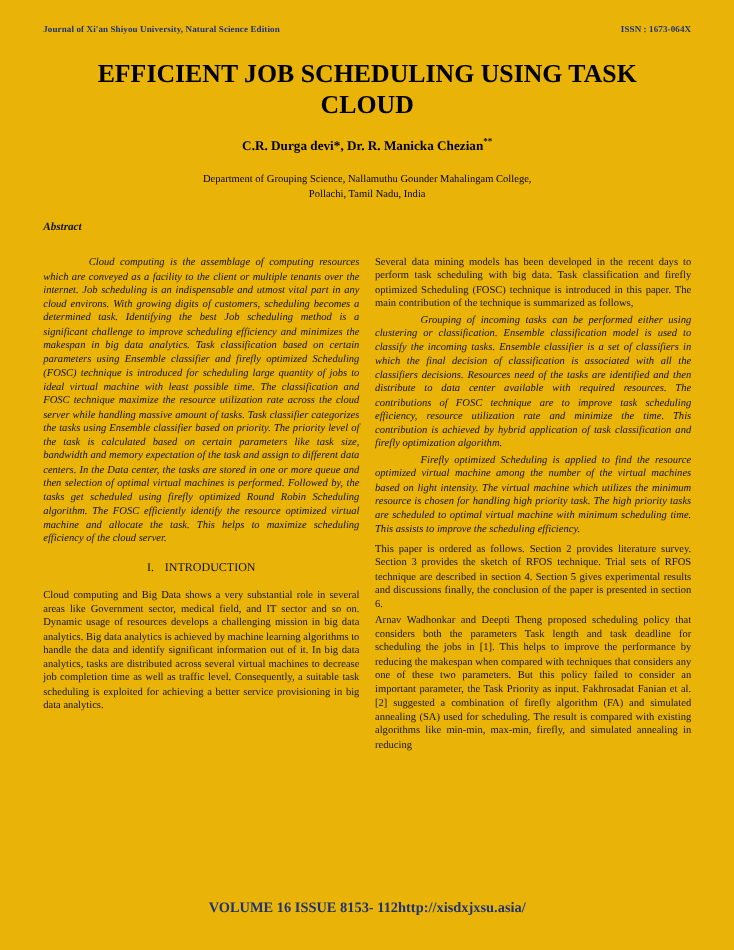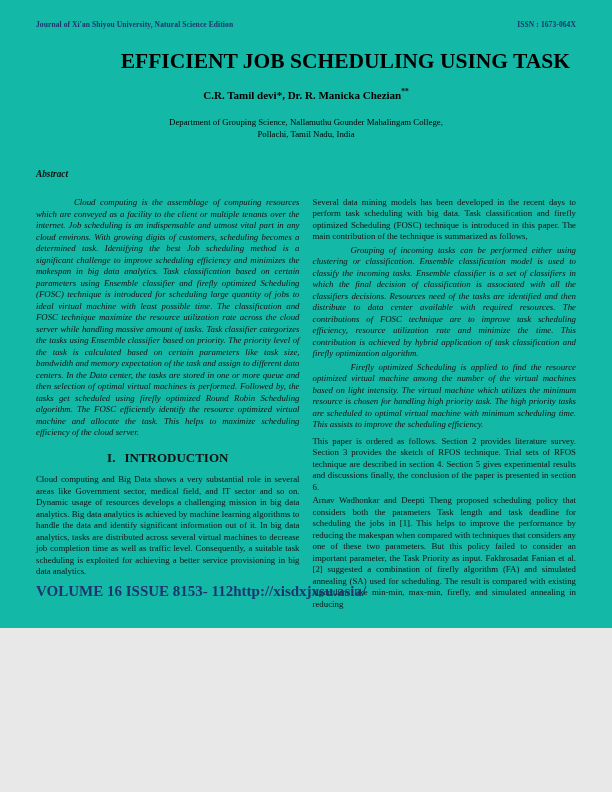--- a/index.html
+++ b/index.html
@@ -1,87 +1,87 @@
 <!DOCTYPE html>
 <html><head>
 <meta charset="utf-8">
 <style>
   * { margin:0; padding:0; box-sizing:border-box; }
   html,body { background:#e8e8e8; }
   body { font-family:"Liberation Serif", serif; }
   .page {
     position:relative;
-    width:612px; height:628px;
+    width:612px; height:792px;
     margin:0 auto;
-    background:#14b8a6;
+    background:#eab308;
     overflow:hidden;
     color:#111;
   }
   .running-header {
     position:absolute; top:20px; left:36px; right:36px;
     display:flex; justify-content:space-between; align-items:baseline;
     font-size:7.5px; font-weight:bold; color:#1f3470;
     letter-spacing:0.1px;
   }
   .title-block { padding:48px 42px 0; text-align:center; }
   .title-line {
     font-size:21.5px; font-weight:bold; line-height:26px;
     color:#000;
-    text-align:right;
   }
   .authors {
     margin-top:13px; text-align:center;
     font-size:11px; font-weight:bold; color:#000;
   }
   .authors sup { font-size:7.5px; }
   .affiliation {
     margin-top:15px; text-align:center;
     font-size:8.8px; line-height:12px; color:#000;
   }
   .columns {
     display:flex; gap:13px;
-    padding:0 36px; margin-top:29px;
+    padding:0 36px; margin-top:18px;
   }
   .col { width:264px; font-size:8.8px; line-height:11.5px; text-align:justify; }
   .abstract-heading {
     font-size:9.3px; font-weight:bold; font-style:italic;
     text-align:left; margin-bottom:17px;
   }
   .para { margin:0; }
   .para.indent { text-indent:38px;font-style:italic; }
   .para + .para { margin-top:2px; }
   .index-terms { margin-top:11px; text-indent:38px; }
   .index-terms .label { font-weight:bold; font-style:italic; }
   .section-heading {
-    text-align:center; font-weight:bold; font-size:13px;
+    text-align:center; font-weight:normal; font-size:10px;
     margin-top:13px; margin-bottom:11px;
     text-indent:0;
   }
   .section-heading .num { margin-right:9px; }
   .right-col { padding-top:28px; }
   .running-footer {
     position:absolute; bottom:28px; left:36px; right:36px;
-    display:flex; justify-content:flex-start; align-items:baseline;
-    font-size:15px; font-weight:bold; color:#1f3470;
+    display:flex; justify-content:center; align-items:baseline;
+    font-size:12px; font-weight:bold; color:#1f3470;
   }
 </style>
 </head>
 <body>
 
 <div class="page">
 
   <div class="running-header">
     <span>Journal of Xi'an Shiyou University, Natural Science Edition</span>
     <span>ISSN : 1673-064X</span>
   </div>
 
   <div class="title-block">
     <div class="title-line">EFFICIENT JOB SCHEDULING USING TASK</div>
+    <div class="title-line">CLOUD</div>
     <div class="authors">
-      <span>C.R. Tamil devi*, Dr. R. Manicka Chezian</span><sup>**</sup>
+      <span>C.R. Durga devi*, Dr. R. Manicka Chezian</span><sup>**</sup>
     </div>
     <div class="affiliation">
       <div>Department of Grouping Science, Nallamuthu Gounder Mahalingam College,</div>
       <div>Pollachi, Tamil Nadu, India</div>
     </div>
   </div>
 
   <div class="columns">
 
     <div class="col left-col">

